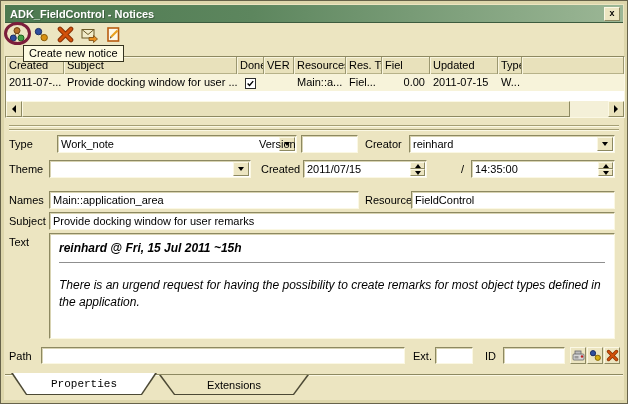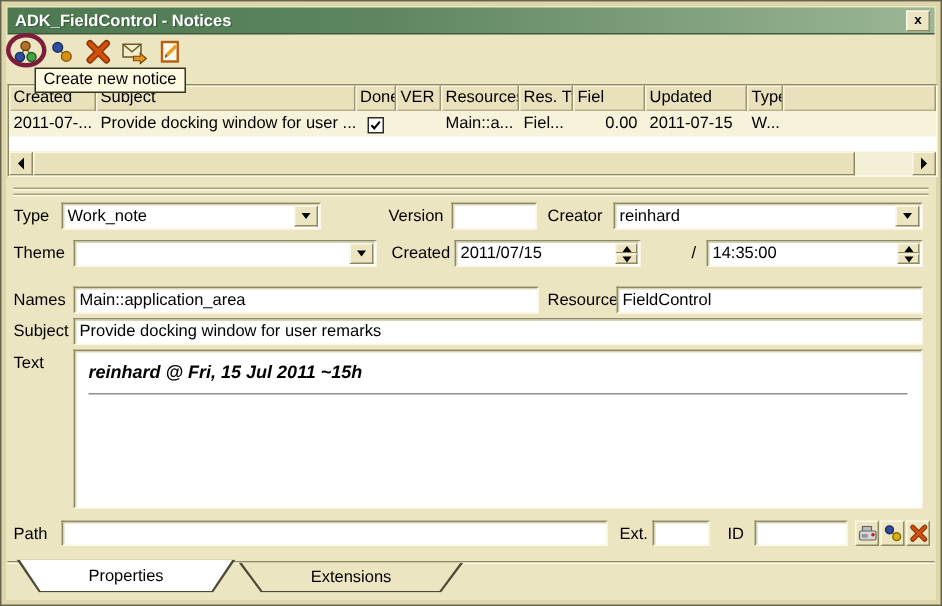--- a/index.html
+++ b/index.html
@@ -129,21 +129,21 @@
   }
   
   .tabline { position: absolute; left: 4px; right: 4px; top: 373px; height: 2px;
     border-top: 1px solid #8d8961; border-bottom: 1px solid #fbf8e4; }
   .tab { position: absolute; height: 20px; top: 374px; }
   .tab .outer { position:absolute; inset:0; background:#4c4935;
     clip-path: polygon(0 0, 100% 0, calc(100% - 15px) 100%, 15px 100%); }
   .tab .inner { position:absolute; left:0; right:0; top:0; bottom:1px; background:#ece5c1;
     clip-path: polygon(2px 0, calc(100% - 2px) 0, calc(100% - 16px) 100%, 16px 100%);
     display:flex; align-items:center; justify-content:center; }
-  .tab.active { top: 372px; height: 22px; }
+  .tab.active { top: 372px; height: 22px; font-family: Liberation Mono, monospace; }
   .tab.active .inner { background: #ffffff; }
 </style>
 </head>
 <body>
 
 <div class="window">
 
   <div class="titlebar">
     <span class="title">ADK_FieldControl - Notices</span>
     <div class="close-btn">
@@ -231,21 +231,21 @@
       <div class="sb-btn" style="right:0">
         <div class="tri-right"></div>
       </div>
     </div>
   </div>
 
   <div class="etched" style="top:124px"></div>
   <div class="etched" style="top:128px"></div>
 
   <div class="lbl" style="left:8px; top:137px">Type</div>
-  <div class="field combo" style="left:40px; top:134px; width:173px">
+  <div class="field combo" style="left:56px; top:134px; width:240px">
     <input value="Work_note" style="">
     <div class="combo-btn">
         <div class="tri-down"></div>
       </div>
   </div>
   <div class="lbl" style="left:258px; top:137px">Version</div>
   <div class="field" style="left:300px; top:134px; width:57px">
     <input value="" style="">
   </div>
   <div class="lbl" style="left:364px; top:137px">Creator</div>
@@ -299,20 +299,21 @@
 
   <div class="lbl" style="left:8px; top:214px">Subject</div>
   <div class="field" style="left:48px; top:211px; width:566px">
     <input value="Provide docking window for user remarks" style="">
   </div>
 
   <div class="lbl" style="left:8px; top:235px">Text</div>
   <div class="textbox">
     <div class="thead">reinhard @ Fri, 15 Jul 2011 ~15h</div>
     <hr>
+    <div class="tbody">There is an urgend request for having the possibility to create remarks for most object types defined in the application.</div>
   </div>
 
   <div class="lbl" style="left:8px; top:349px">Path</div>
   <div class="field" style="left:40px; top:346px; width:364px; height:17px">
     <input value="" style="">
   </div>
   <div class="lbl" style="left:412px; top:349px">Ext.</div>
   <div class="field" style="left:434px; top:346px; width:38px; height:17px">
     <input value="" style="">
   </div>

